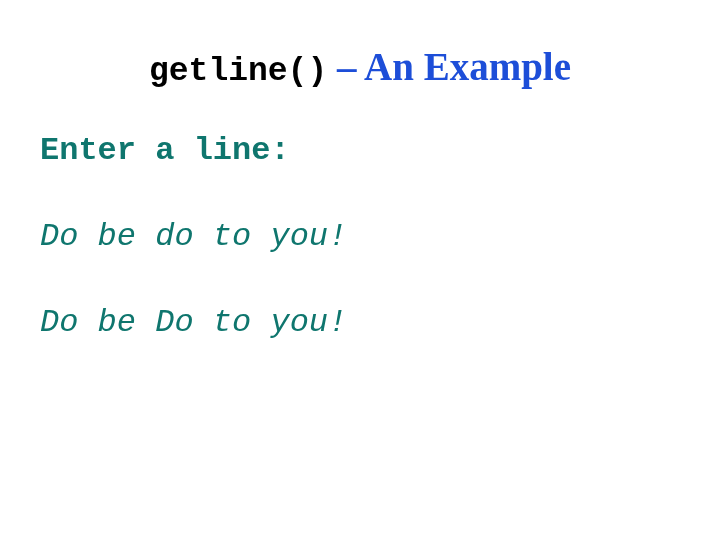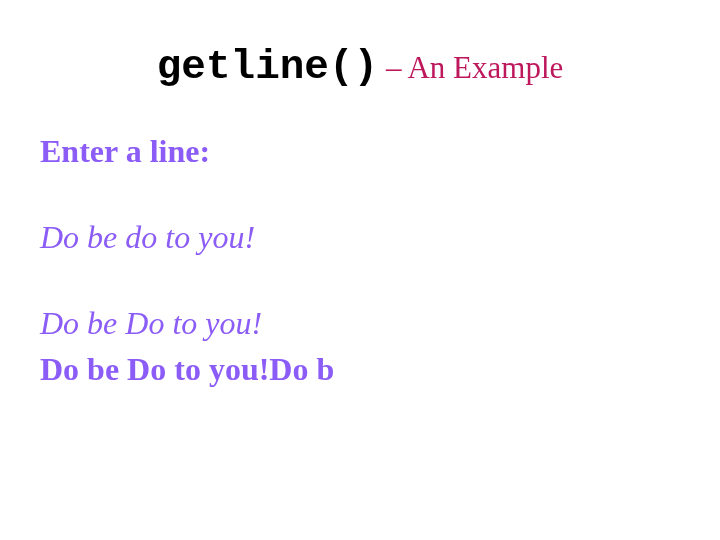--- a/index.html
+++ b/index.html
@@ -29,45 +29,45 @@
     top: 44px;
     height: 50px;
     text-align: center;
     white-space: nowrap;
     line-height: 46px;
     color: #000000;
   }
   .title-code {
     font-family: "Liberation Mono", "DejaVu Sans Mono", monospace;
     font-weight: bold;
-    font-size: 41px;
+    font-size: 33px;
     letter-spacing: 0px;
     color: #000000;
   }
   .title-rest {
     font-family: "Liberation Serif", "DejaVu Serif", serif;
-    font-weight: normal;
-    font-size: 31px;
-    color: #be185d;
+    font-weight: bold;
+    font-size: 39px;
+    color: #1d4ed8;
   }
 
   
   .transcript {
     position: absolute;
     left: 40px;
     top: 128px;
     width: 640px;
   }
   .console-line {
-    font-family: Liberation Serif, serif;
+    font-family: Liberation Mono, monospace;
     font-size: 32px;
     line-height: 46px;
     height: 46px;
     white-space: pre;
-    color: #8b5cf6;
+    color: #0f766e;
     letter-spacing: 0px;
   }
   .console-line.output {
     font-weight: bold;
     font-style: normal;
   }
   .console-line.input {
     font-weight: normal;
     font-style: italic;
     margin-top: 40px;
@@ -84,17 +84,16 @@
 
   <div class="transcript">
 
     <div class="console-line output">Enter a line:</div>
 
     <div class="console-line input">Do be do to you!</div>
 
 
     <div class="console-line input">Do be Do to you!</div>
 
-    <div class="console-line output">Do be Do to you!Do b</div>
 
   </div>
 
 </div>
 
 </body></html>

